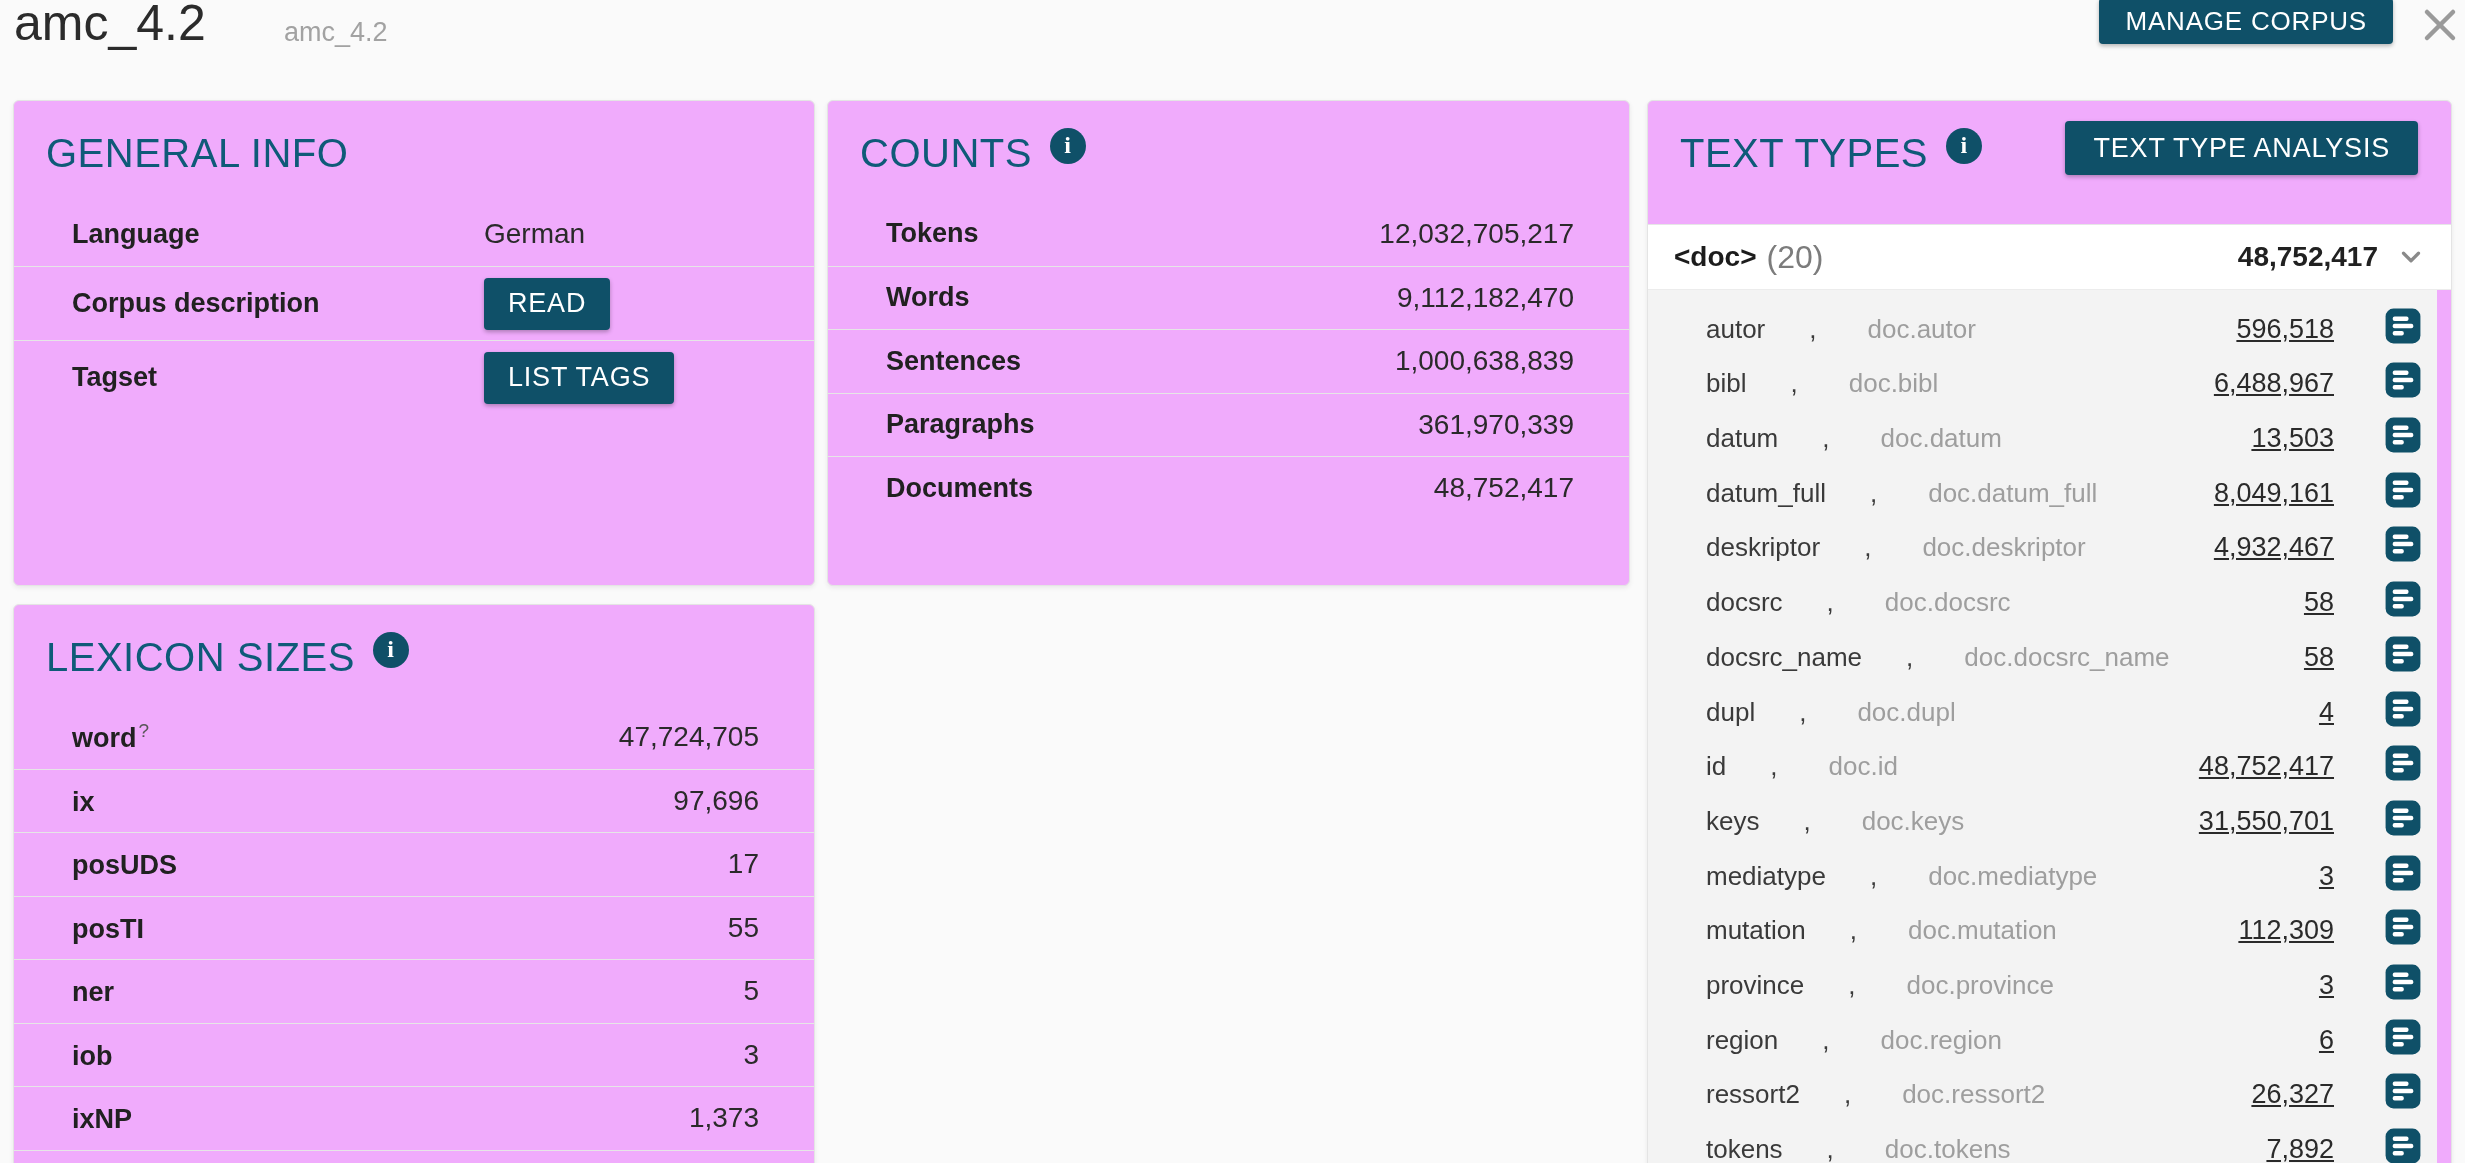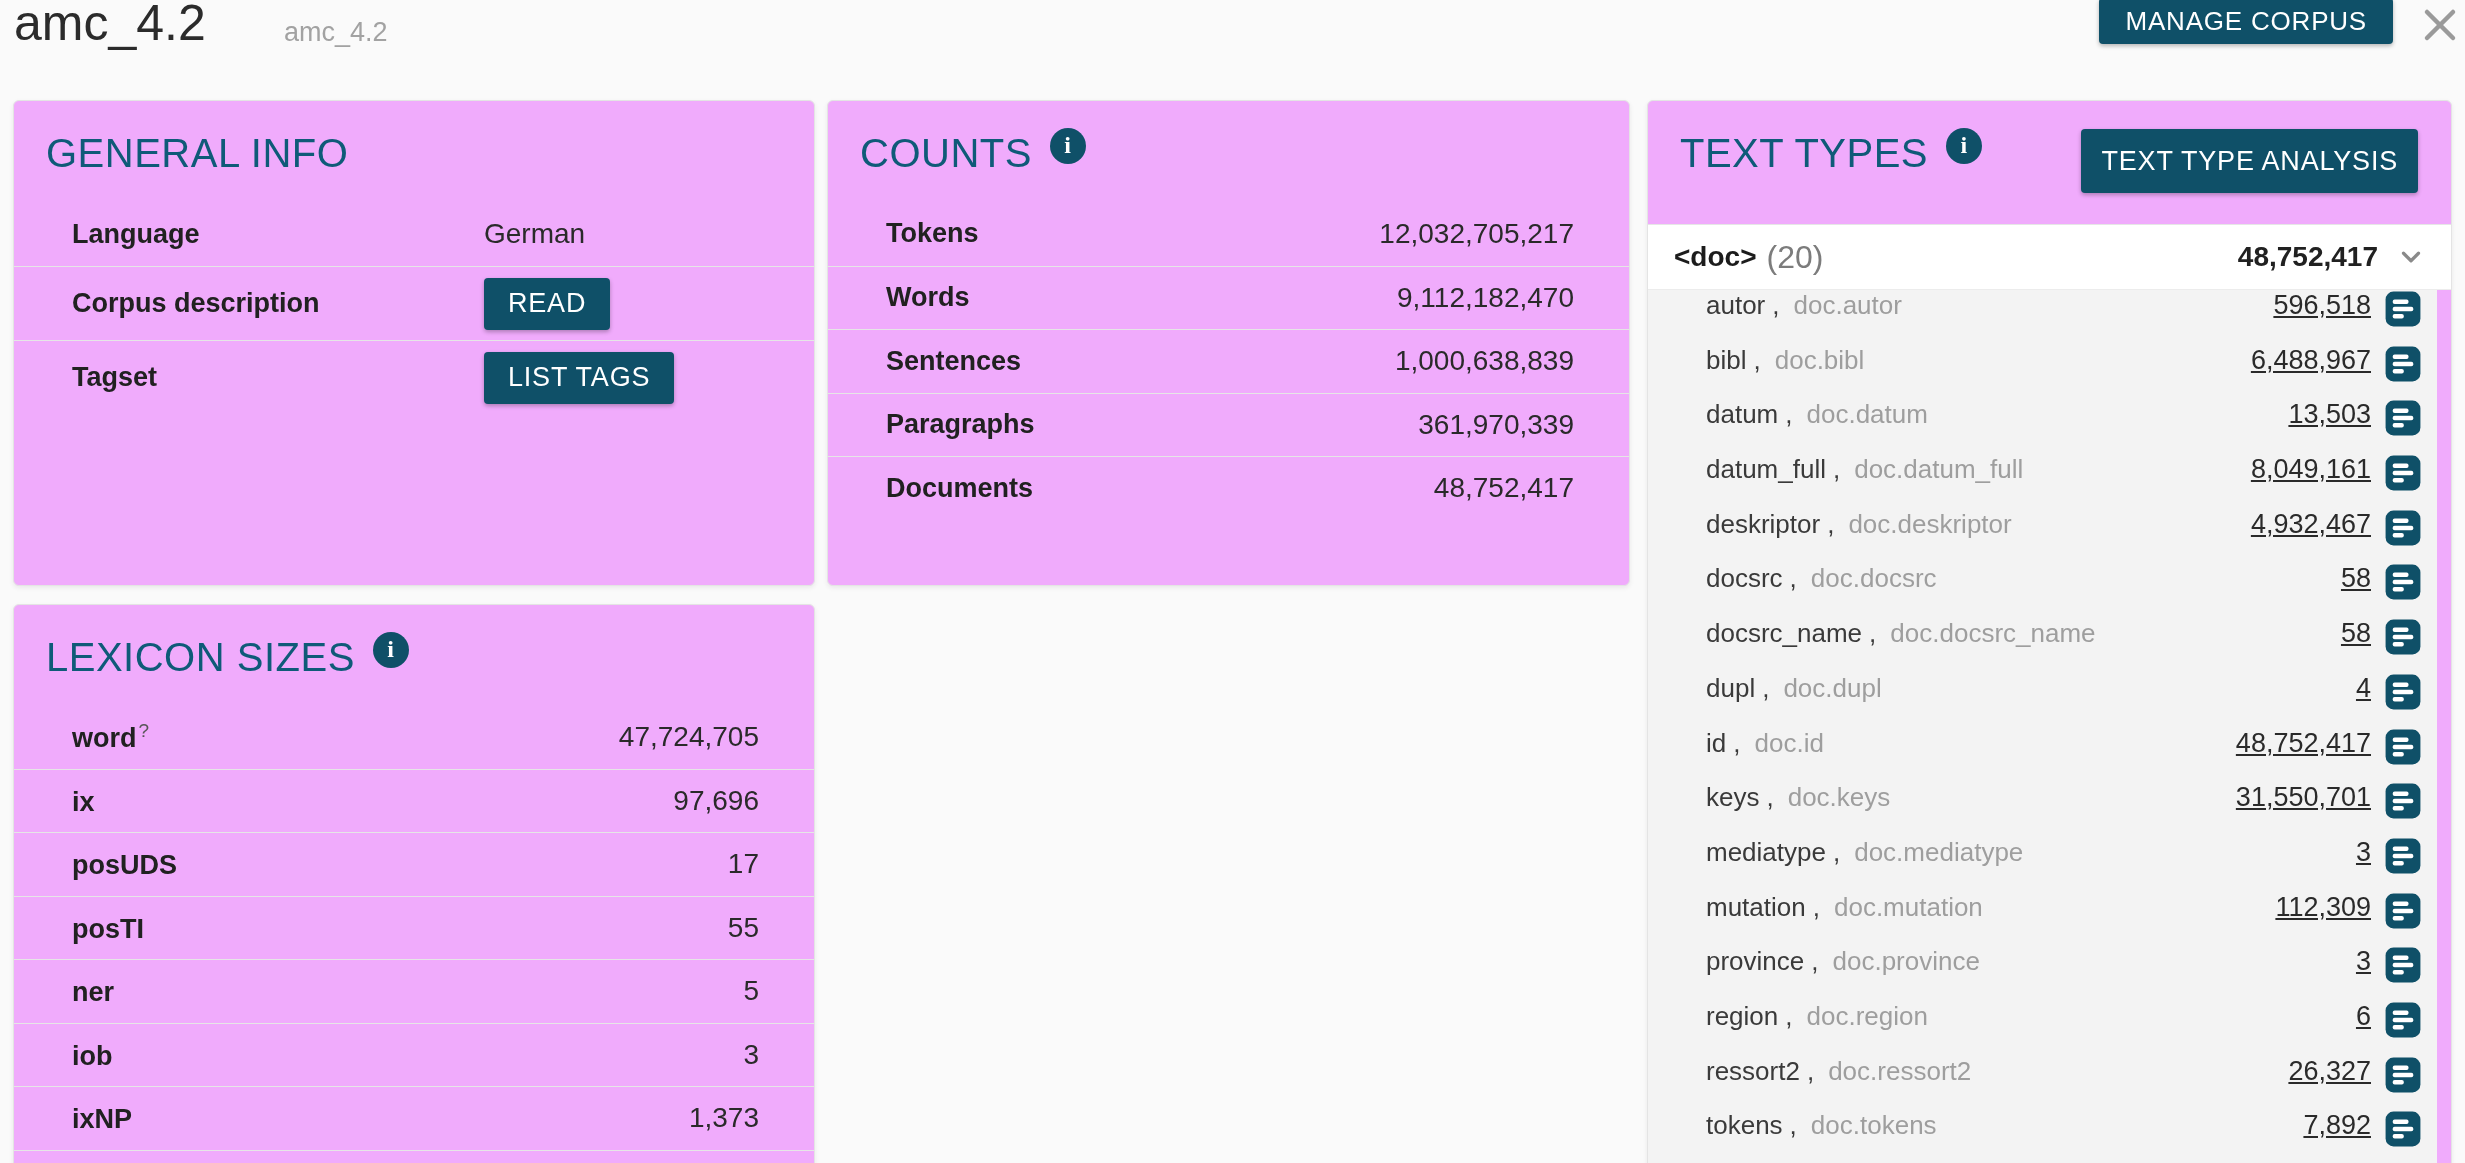--- a/index.html
+++ b/index.html
@@ -71,33 +71,33 @@
   
   .gi-row { display:flex; align-items:center; padding-left:58px; }
   .gi-row-plain  { height:64px; }
   .gi-row-button { height:74px; border-top:1px solid #e6e6e6; }
   .gi-label { width:412px; font-size:27px; font-weight:700; flex:none; }
   .gi-text  { font-size:28px; color:#2a2a2a; }
   .gi-btn   { height:52px; padding:18px 24px; font-size:27px; }
 
   
   .tt-head { position:relative; height:123px; }
-  .tt-analysis-btn { position:absolute; right:33px; top:28px; height:64px; padding:0 20px; font-size:27px; }
+  .tt-analysis-btn { position:absolute; right:33px; top:20px; height:54px; padding:0 28px; font-size:27px; }
   .doc-row {
     height:66px; border-top:1px solid #e6e6e6; border-bottom:1px solid #ececec;
     display:flex; align-items:center; padding:0 25px 0 26px; background:#fff;
     cursor:pointer;
   }
   .doc-tag   { font-size:28px; font-weight:700; color:#1c1c1c; }
   .doc-count { font-size:32px; color:#7c7c7c; margin-left:10px; }
   .doc-value { margin-left:auto; font-size:28px; font-weight:700; margin-right:18px; }
   .chevron { width:30px; height:30px; cursor:pointer; flex:none; }
 
   .tt-list { background:#f3f3f3; margin-right:14px; min-height:880px; }
-  .tt-row { display:flex; align-items:flex-start; height:54.7px; padding-left:58px; }
+  .tt-row { display:flex; align-items:flex-end; height:54.7px; padding-left:58px;gap:37px; }
   .tt-name  { font-size:26px; color:#3a3a3a; }
   .tt-comma { font-size:26px; color:#3a3a3a; margin-left:7px; }
   .tt-path  { font-size:26px; color:#9e9e9e; margin-left:14px; }
   .tt-value { margin-left:auto; font-size:27px; color:#2a2a2a;text-decoration:underline; }
   .tt-icon  { width:38px; height:38px; margin-left:13px; margin-right:15px; flex:none; cursor:pointer; color:#0f5068; }
 </style>
 </head>
 <body>
 
 <div class="page-header">

